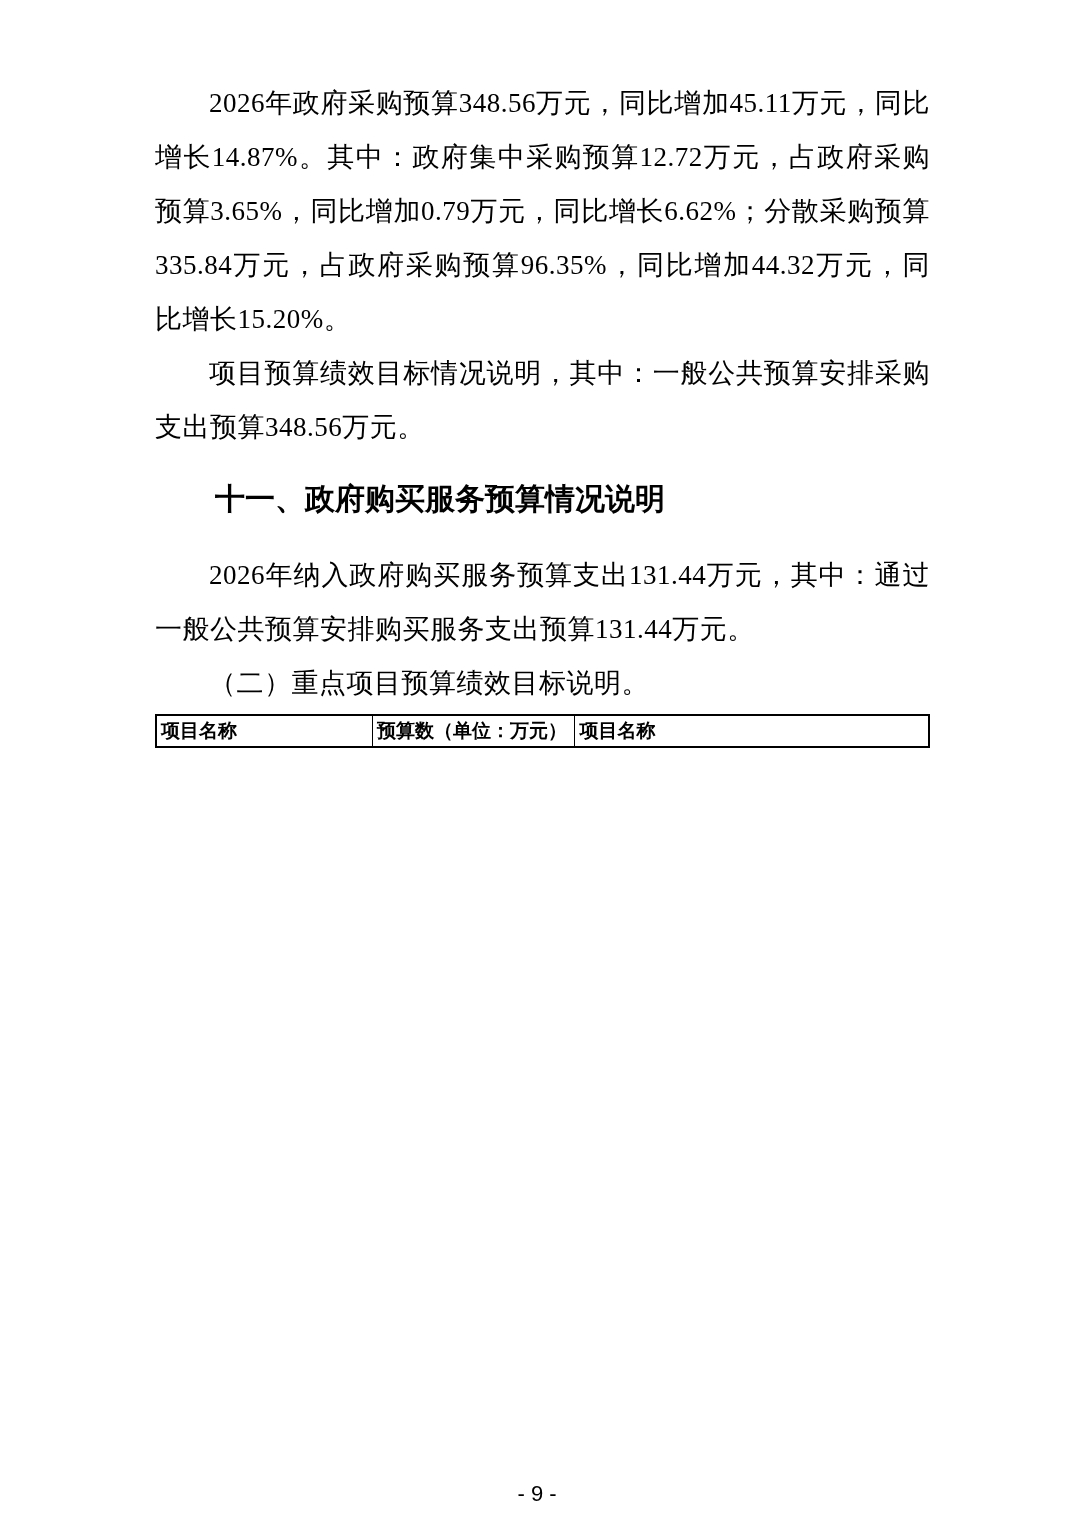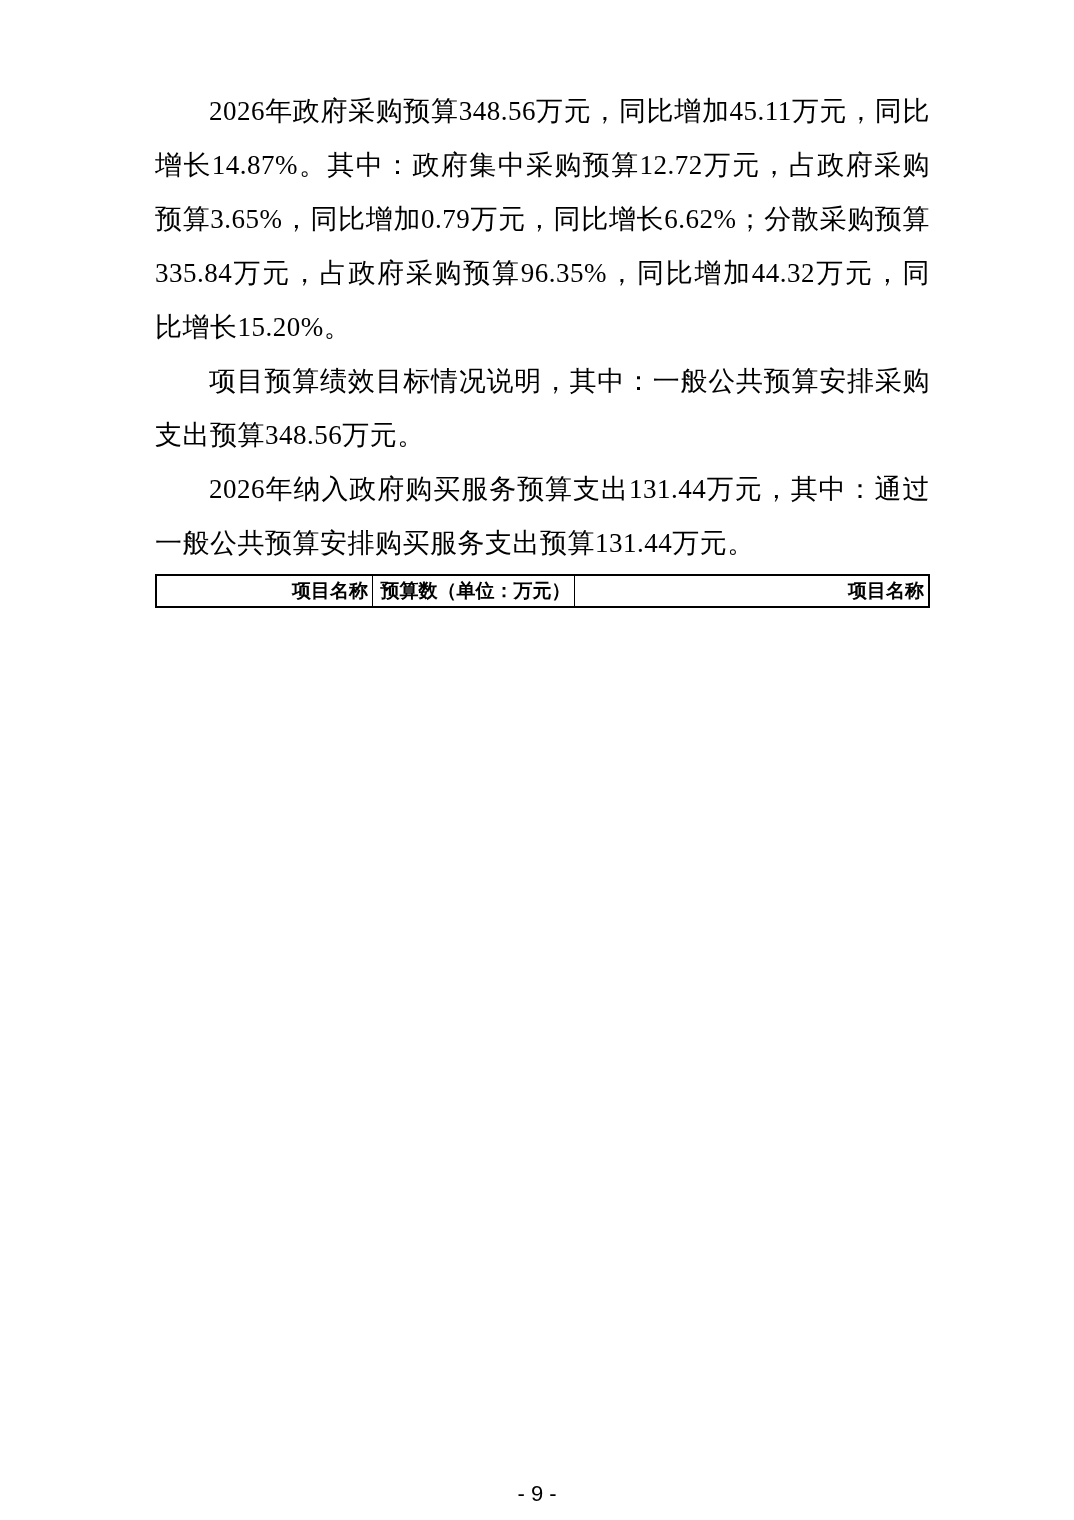--- a/index.html
+++ b/index.html
@@ -12,21 +12,21 @@
     position: relative;
     width: 1074px;
     height: 1520px;
     background: #ffffff;
     color: #000000;
     overflow: hidden;
   }
   .content {
     position: absolute;
     left: 155px;
-    top: 12px;
+    top: 4px;
     width: 775px;
     padding-top: 72px;
   }
   .body-paragraph {
     margin: 0;
     font-family: "Liberation Serif", "DejaVu Serif", serif;
     font-size: 27px;
     line-height: 54px;
     text-align: justify;
     text-justify: inter-character;
@@ -50,21 +50,21 @@
     border: 2px solid #000000;
     table-layout: fixed;
   }
   .goal-table th {
     border: 1px solid #000000;
     height: 32px;
     padding: 2px 4px;
     font-family: "Liberation Serif", "DejaVu Serif", serif;
     font-weight: bold;
     font-size: 19px;
-    text-align: right;
+    text-align: left;
     vertical-align: middle;
     color: #000000;
   }
   .col-project   { width: 28%; }
   .col-budget    { width: 26.2%; }
   .col-target    { width: 45.8%; }
   .page-footer {
     position: absolute;
     bottom: 15px;
     left: 0;
@@ -80,25 +80,27 @@
 <body>
 
 <div class="page">
   <div class="content">
 
     <p class="body-paragraph">2026年政府采购预算348.56万元，同比增加45.11万元，同比增长14.87%。其中：政府集中采购预算12.72万元，占政府采购预算3.65%，同比增加0.79万元，同比增长6.62%；分散采购预算335.84万元，占政府采购预算96.35%，同比增加44.32万元，同比增长15.20%。</p>
 
 
     <p class="body-paragraph">项目预算绩效目标情况说明，其中：一般公共预算安排采购支出预算348.56万元。</p>
 
+    <h2 class="section-heading">十一、政府购买服务预算情况说明</h2>
 
     <p class="body-paragraph">2026年纳入政府购买服务预算支出131.44万元，其中：通过一般公共预算安排购买服务支出预算131.44万元。</p>
 
 
 
+    <p class="body-paragraph">（二）重点项目预算绩效目标说明。</p>
 
     <table class="goal-table">
       <colgroup>
         <col class="col-project">
         <col class="col-budget">
         <col class="col-target">
       </colgroup>
       <thead>
         <tr>
           <th>项目名称</th>

